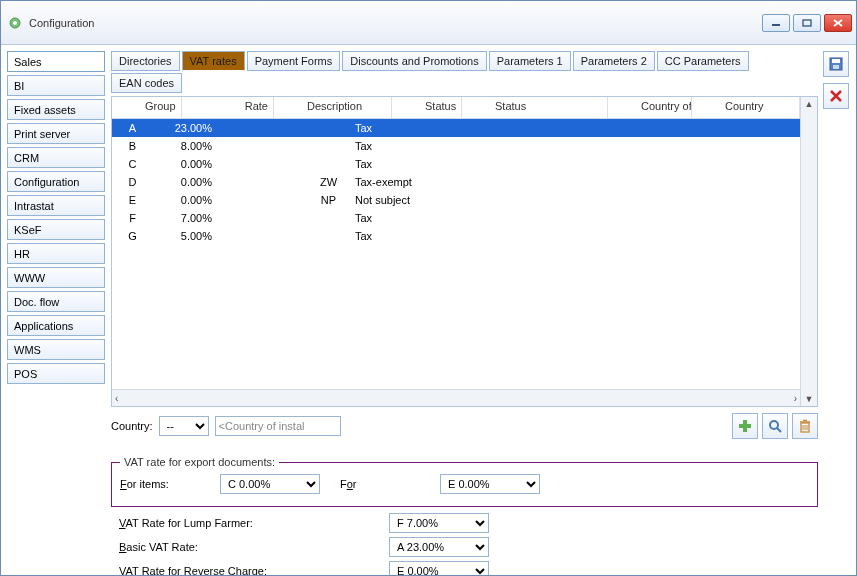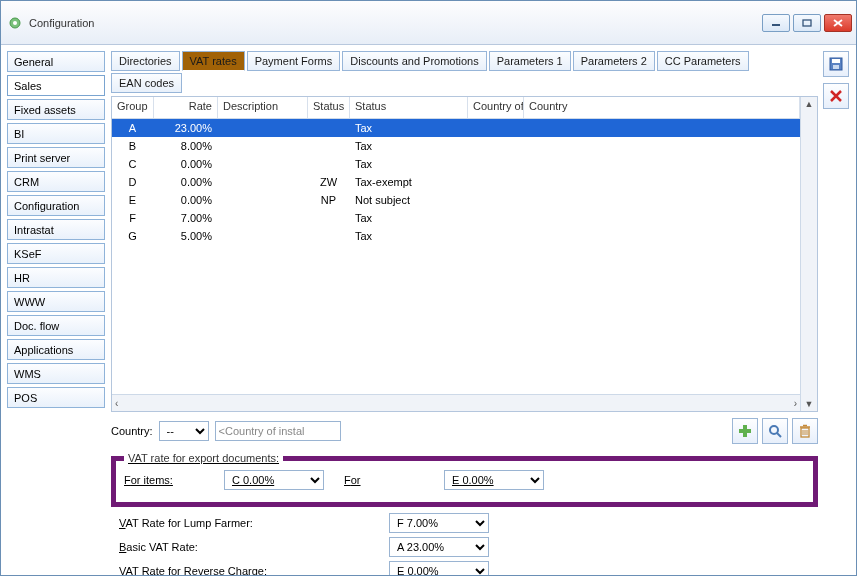--- a/index.html
+++ b/index.html
@@ -110,21 +110,21 @@
   .grid-head {
     display:flex;
     background:#fff;
     border-bottom:1px solid #cdd9e8;
     height:22px;
   }
   .gh {
     border-right:1px solid #d7e0ec;
     padding:3px 5px;
     color:#333;
-    overflow:hidden;white-space:nowrap;
+    overflow:hidden;white-space:nowrap;margin-left:28px;
   }
   .gh.right { text-align:right; }
   .grid-body {
     flex:1; overflow:auto;
   }
   .row {
     display:flex; height:18px; align-items:center;
   }
   .row.sel { background:#1f66d6; color:#fff; }
   .cell {
@@ -163,24 +163,23 @@
   .row-line label{white-space:nowrap;}
   select, input[type=text]{
     font: inherit;
     border:1px solid #9ab4d2;
     background:#fff;
     height:20px;
     padding:1px 3px;
   }
   input[readonly]{color:#888;}
   fieldset{
-    border:5px solid #701a75;
+    border:1px solid #701a75;
     padding:6px 8px 8px 8px;
-    margin:4px 0 0 0;
-    text-decoration:underline;
+    margin:13px 0 0 0;
   }
   fieldset legend{padding:0 4px;color:#333;}
   .field-row{display:flex;align-items:center;margin-bottom:4px;}
   .field-row .lbl{width:180px;}
   .field-row .lbl2{width:100px;}
   .field-row select{width:100px;}
   .toolbar-right{display:flex;gap:4px;margin-left:auto;}
   .u{text-decoration:underline;}
 </style>
 </head>
@@ -209,24 +208,23 @@
         <svg width="10" height="8">
           <line x1="1" y1="1" x2="9" y2="7" stroke="#fff" stroke-width="1.8"></line>
           <line x1="9" y1="1" x2="1" y2="7" stroke="#fff" stroke-width="1.8"></line>
         </svg>
       </div>
   </div>
 </div>
 
 <div class="content">
   <div class="leftnav" id="leftnav">
-      <div class="navitem">General</div>
       <div class="navitem active">Sales</div>
+      <div class="navitem">BI</div>
       <div class="navitem">Fixed assets</div>
-      <div class="navitem">BI</div>
       <div class="navitem">Print server</div>
       <div class="navitem">CRM</div>
       <div class="navitem">Configuration</div>
       <div class="navitem">Intrastat</div>
       <div class="navitem">KSeF</div>
       <div class="navitem">HR</div>
       <div class="navitem">WWW</div>
       <div class="navitem">Doc. flow</div>
       <div class="navitem">Applications</div>
       <div class="navitem">WMS</div>

